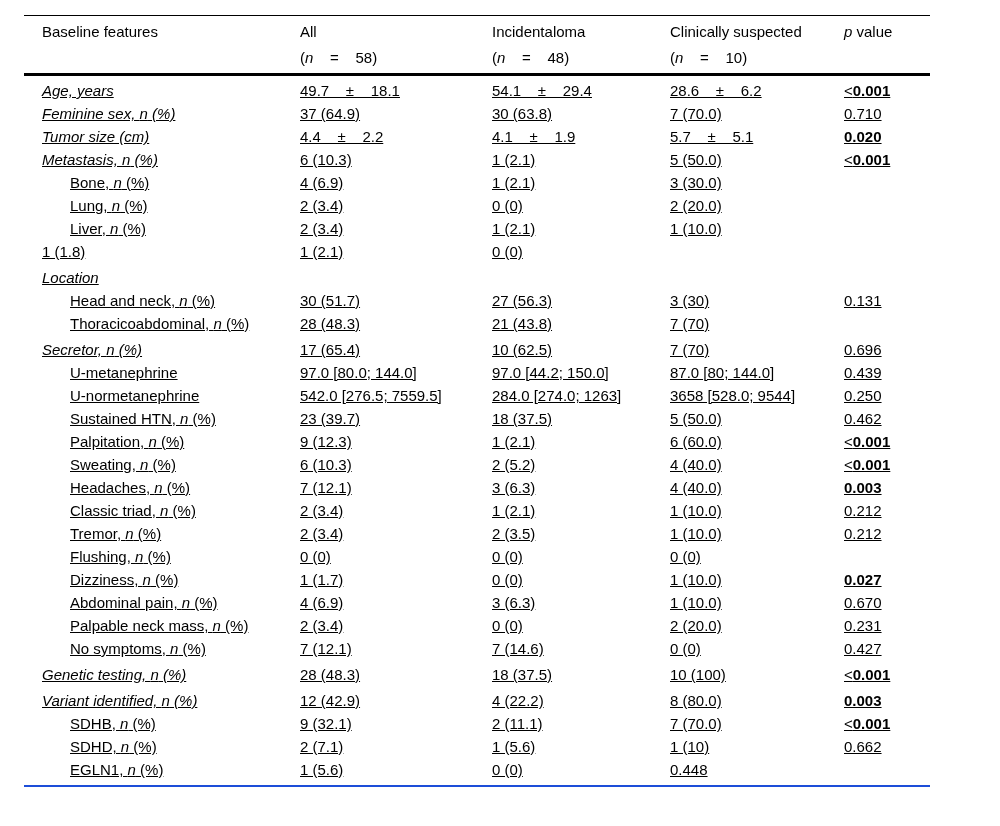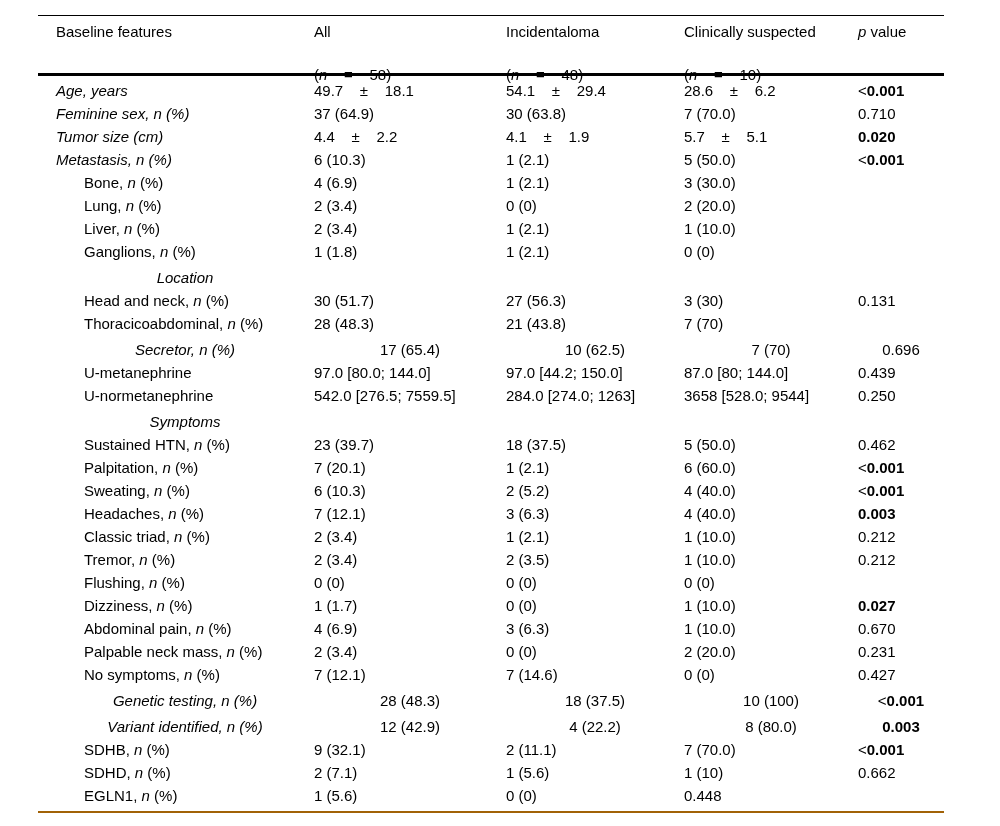--- a/index.html
+++ b/index.html
@@ -6,39 +6,39 @@
   html, body { margin: 0; padding: 0; }
   body {
     width: 1000px; height: 826px;
     background: #ffffff; color: #000000;
     font-family: "Liberation Sans", "DejaVu Sans", sans-serif;
     font-size: 15px;
     position: relative;
     overflow: hidden;
   }
   .tbl {
-    position: absolute; left: 38px; top: 15px; width: 906px;
+    position: absolute; left: 24px; top: 15px; width: 906px;
     border-top: 1.5px solid #000;
   }
   .thead {
     display: grid;
     grid-template-columns: 258px 192px 178px 174px 1fr;
     padding: 8px 0 0 18px;
     height: 60px;
     border-bottom: 3px solid #000;
   }
   .hlabel { line-height: 16px; white-space: pre; }
-  .hsub   { margin-top: 27px; line-height: 16px; white-space: pre; }
-  .tbody  { padding: 3px 0 4px 18px; border-bottom: 2px solid #a16207; }
+  .hsub   { margin-top: 10px; line-height: 16px; white-space: pre; }
+  .tbody  { padding: 3px 0 4px 18px; border-bottom: 2px solid #1d4ed8; text-decoration: underline; }
   .trow {
     display: grid;
     grid-template-columns: 258px 192px 178px 174px 1fr;
     height: 23px; line-height: 23px;
   }
-  .trow.section { margin-top: 3px; text-align: center; }
+  .trow.section { margin-top: 3px; }
   .cell { white-space: pre; }
   .label.indent { padding-left: 28px; }
   .italic { font-style: italic; }
   i { font-style: italic; }
   b, .bold { font-weight: bold; }
 </style>
 </head>
 <body>
 
 <div class="tbl">
@@ -108,21 +108,20 @@
         <div class="cell"></div>
       </div>
       <div class="trow">
         <div class="cell label indent">Liver, <i>n</i> (%)</div>
         <div class="cell">2 (3.4)</div>
         <div class="cell">1 (2.1)</div>
         <div class="cell">1 (10.0)</div>
         <div class="cell"></div>
       </div>
       <div class="trow">
-        <div class="cell label indent">Ganglions, <i>n</i> (%)</div>
         <div class="cell">1 (1.8)</div>
         <div class="cell">1 (2.1)</div>
         <div class="cell">0 (0)</div>
         <div class="cell"></div>
       </div>
       <div class="trow section">
         <div class="cell label italic">Location</div>
         <div class="cell"></div>
         <div class="cell"></div>
         <div class="cell"></div>
@@ -156,37 +155,30 @@
         <div class="cell">87.0 [80; 144.0]</div>
         <div class="cell">0.439</div>
       </div>
       <div class="trow">
         <div class="cell label indent">U-normetanephrine</div>
         <div class="cell">542.0 [276.5; 7559.5]</div>
         <div class="cell">284.0 [274.0; 1263]</div>
         <div class="cell">3658 [528.0; 9544]</div>
         <div class="cell">0.250</div>
       </div>
-      <div class="trow section">
-        <div class="cell label italic">Symptoms</div>
-        <div class="cell"></div>
-        <div class="cell"></div>
-        <div class="cell"></div>
-        <div class="cell"></div>
-      </div>
       <div class="trow">
         <div class="cell label indent">Sustained HTN, <i>n</i> (%)</div>
         <div class="cell">23 (39.7)</div>
         <div class="cell">18 (37.5)</div>
         <div class="cell">5 (50.0)</div>
         <div class="cell">0.462</div>
       </div>
       <div class="trow">
         <div class="cell label indent">Palpitation, <i>n</i> (%)</div>
-        <div class="cell">7 (20.1)</div>
+        <div class="cell">9 (12.3)</div>
         <div class="cell">1 (2.1)</div>
         <div class="cell">6 (60.0)</div>
         <div class="cell">&lt;<b>0.001</b></div>
       </div>
       <div class="trow">
         <div class="cell label indent">Sweating, <i>n</i> (%)</div>
         <div class="cell">6 (10.3)</div>
         <div class="cell">2 (5.2)</div>
         <div class="cell">4 (40.0)</div>
         <div class="cell">&lt;<b>0.001</b></div>

